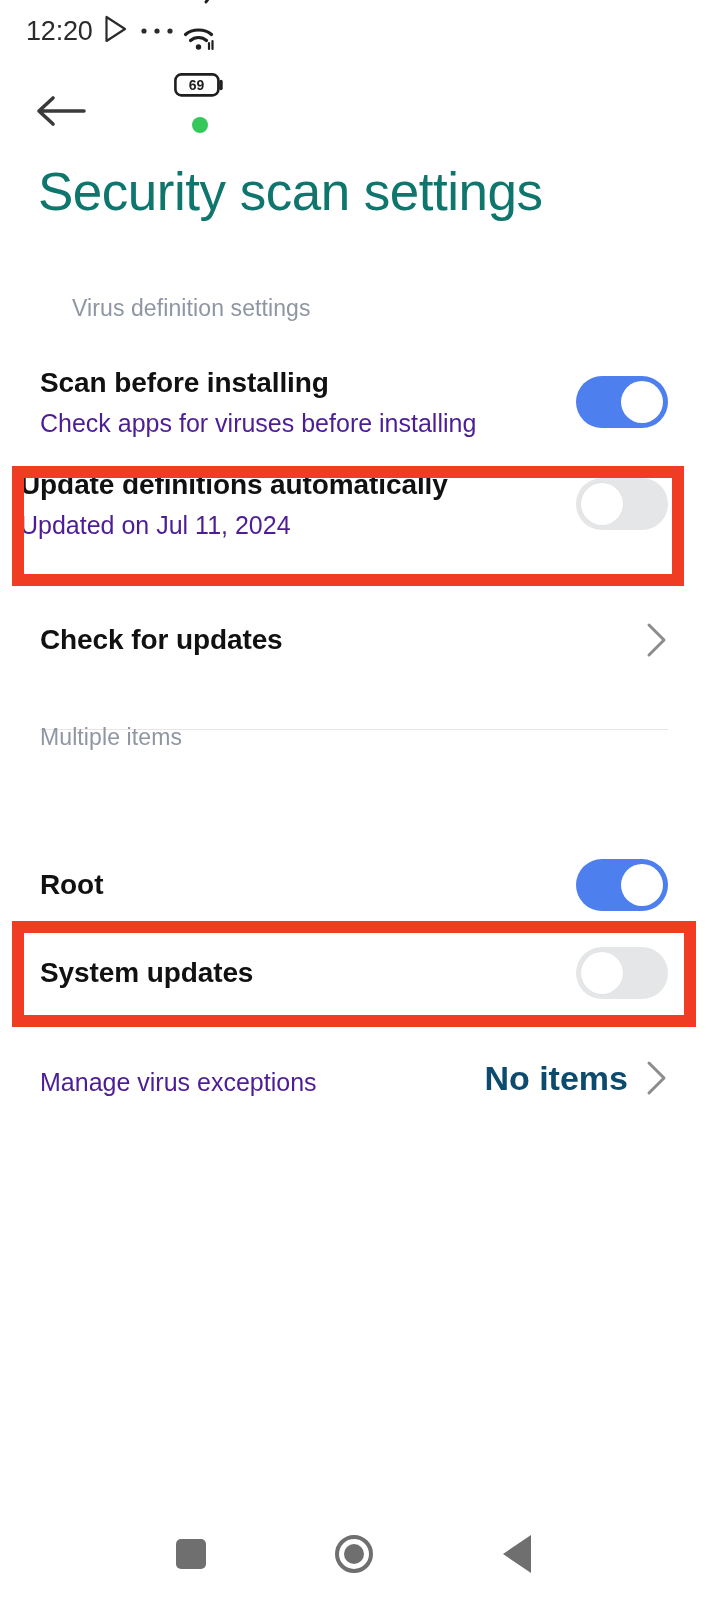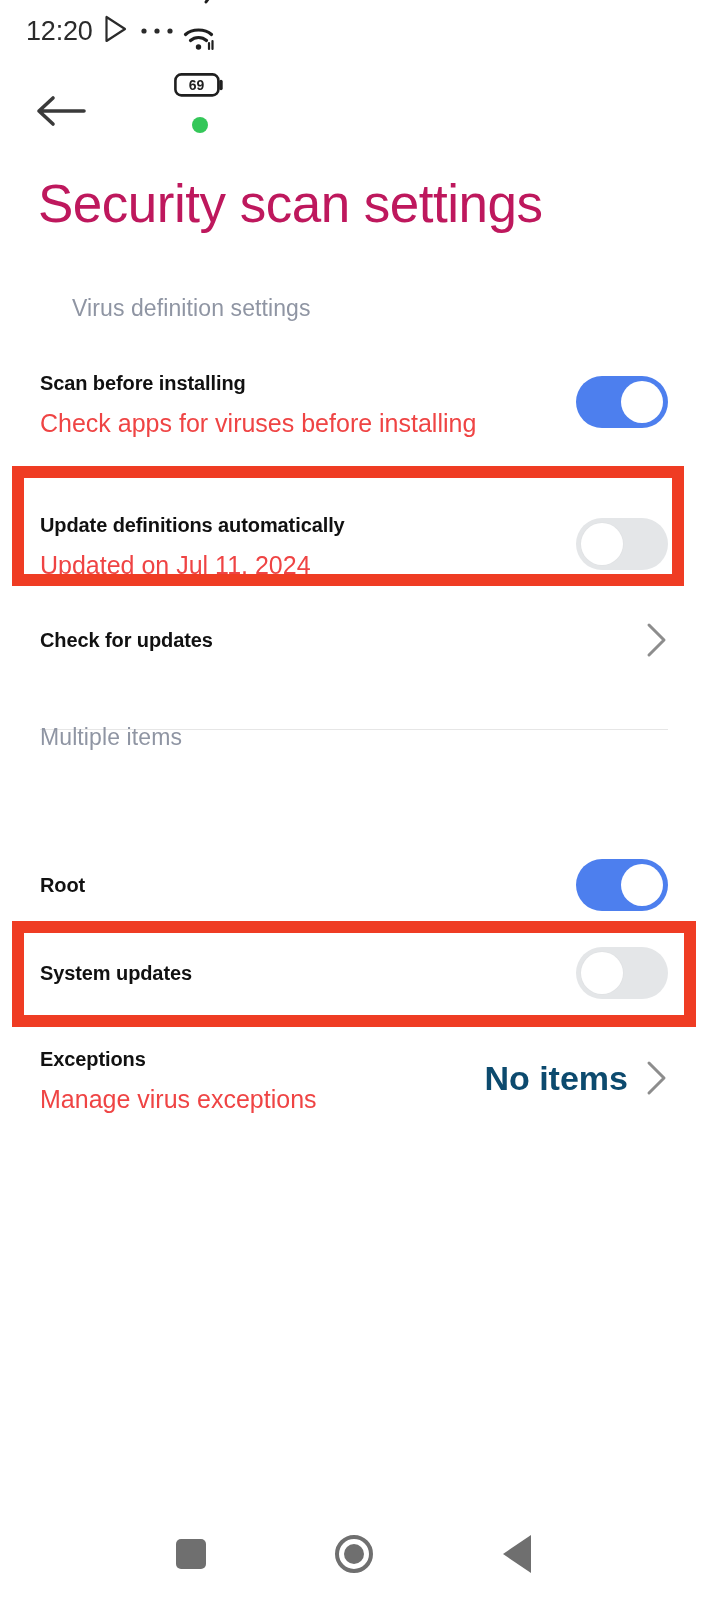--- a/index.html
+++ b/index.html
@@ -54,24 +54,24 @@
     position: absolute;
     left: 30px; top: 6px;
     width: 62px; height: 54px;
     display: flex; align-items: center; justify-content: center;
     cursor: pointer;
   }
 
   
   .page-title {
     position: absolute;
-    left: 38px; top: 172px;
+    left: 38px; top: 160px;
     font-size: 53px;
     font-weight: 300;
-    color: #be185d;
+    color: #0f766e;
     letter-spacing: -0.5px;
     line-height: 64px;
     white-space: nowrap;
   }
 
   
   .section-header {
     position: absolute;
     left: 40px;
     font-size: 23px;
@@ -87,31 +87,31 @@
     position: absolute;
     left: 0;
     width: 708px;
     display: flex;
     align-items: center;
     padding: 0 40px 0 40px;
     cursor: pointer;
   }
   .row-texts { flex: 1 1 auto; min-width: 0; }
   .row-title {
-    font-size: 20px;
+    font-size: 28px;
     font-weight: 700;
     color: #111111;
     letter-spacing: -0.1px;
     line-height: 34px;
     white-space: nowrap;
   }
   .row-sub {
     font-size: 25px;
     font-weight: 400;
-    color: #ef4444;
+    color: #4c1d95;
     letter-spacing: 0px;
     line-height: 32px;
     margin-top: 7px;
     white-space: nowrap;
   }
   .row-right {
     display: flex;
     align-items: center;
     gap: 18px;
     flex: 0 0 auto;
@@ -278,21 +278,21 @@
       <div class="row-title">Scan before installing</div>
       <div class="row-sub">Check apps for viruses before installing</div>
     </div>
     <div class="row-right">
       <div class="toggle on">
         <span class="knob"></span>
       </div>
     </div>
   </div>
 
-  <div class="row" style="top:498px; height:92px;">
+  <div class="row" style="top:458px; height:92px;padding-left:20px;">
     <div class="row-texts">
       <div class="row-title">Update definitions automatically</div>
       <div class="row-sub">Updated on Jul 11, 2024</div>
     </div>
     <div class="row-right">
       <div class="toggle off">
         <span class="knob"></span>
       </div>
     </div>
   </div>
@@ -329,21 +329,20 @@
     </div>
     <div class="row-right">
       <div class="toggle off">
         <span class="knob"></span>
       </div>
     </div>
   </div>
 
   <div class="row" style="top:1032px; height:92px;">
     <div class="row-texts">
-      <div class="row-title">Exceptions</div>
       <div class="row-sub">Manage virus exceptions</div>
     </div>
     <div class="row-right">
       <span class="row-value">No items</span>
       <svg class="chevron" viewBox="0 0 22 36">
         <path d="M3 3 L18 18 L3 33" fill="none" stroke="#8d8d8d" stroke-width="3" stroke-linecap="round" stroke-linejoin="round"></path>
       </svg>
     </div>
   </div>
 

